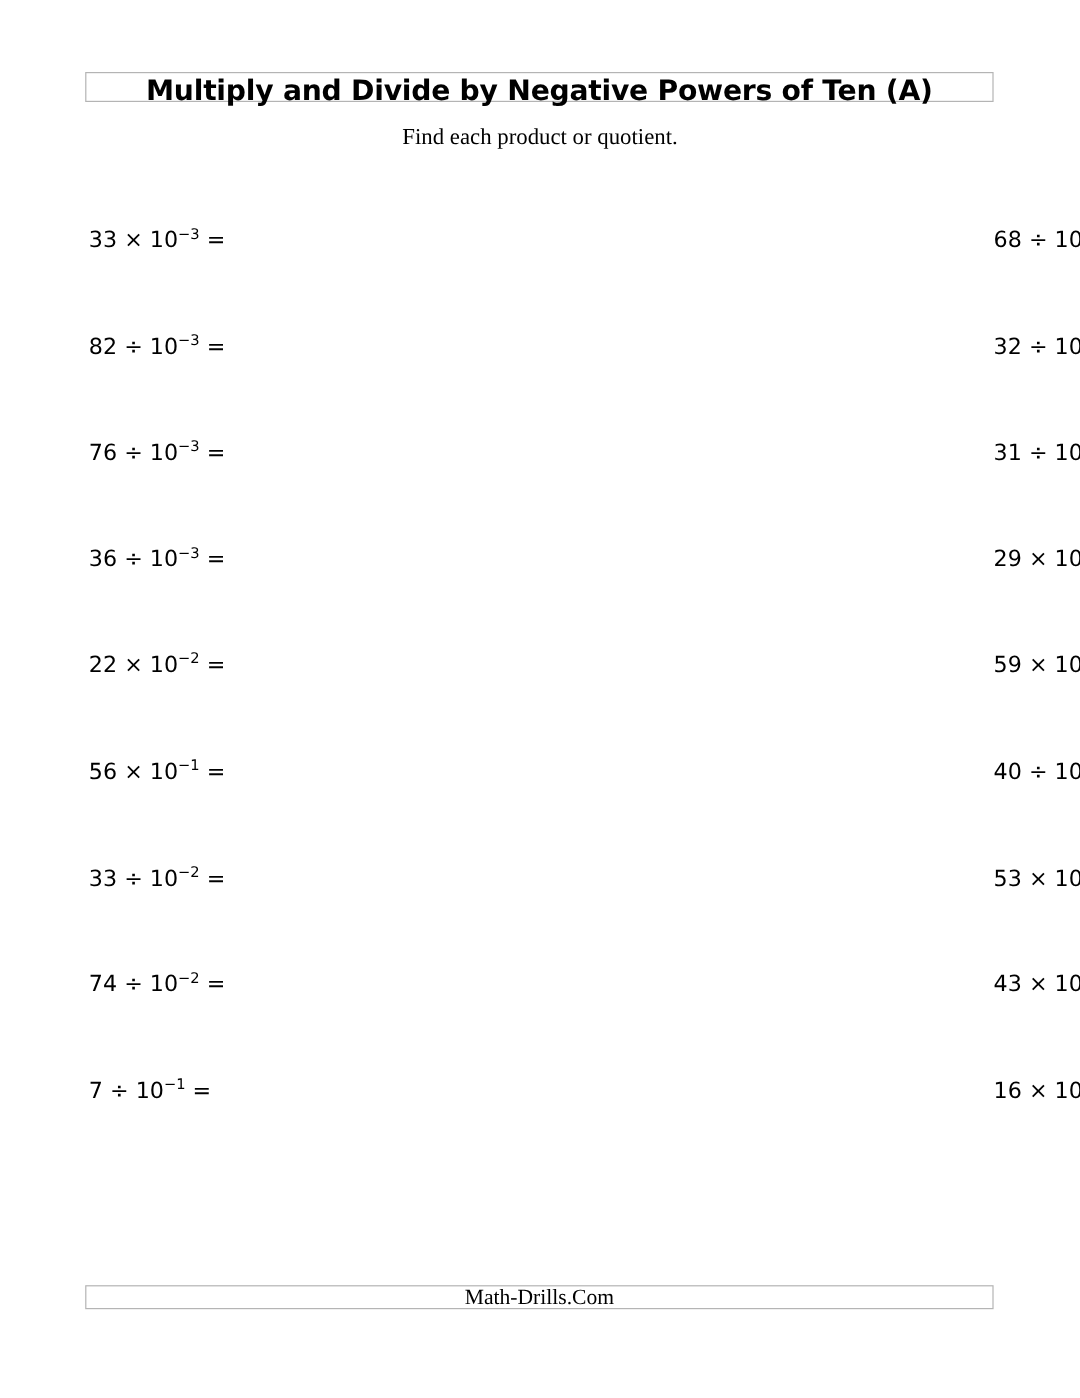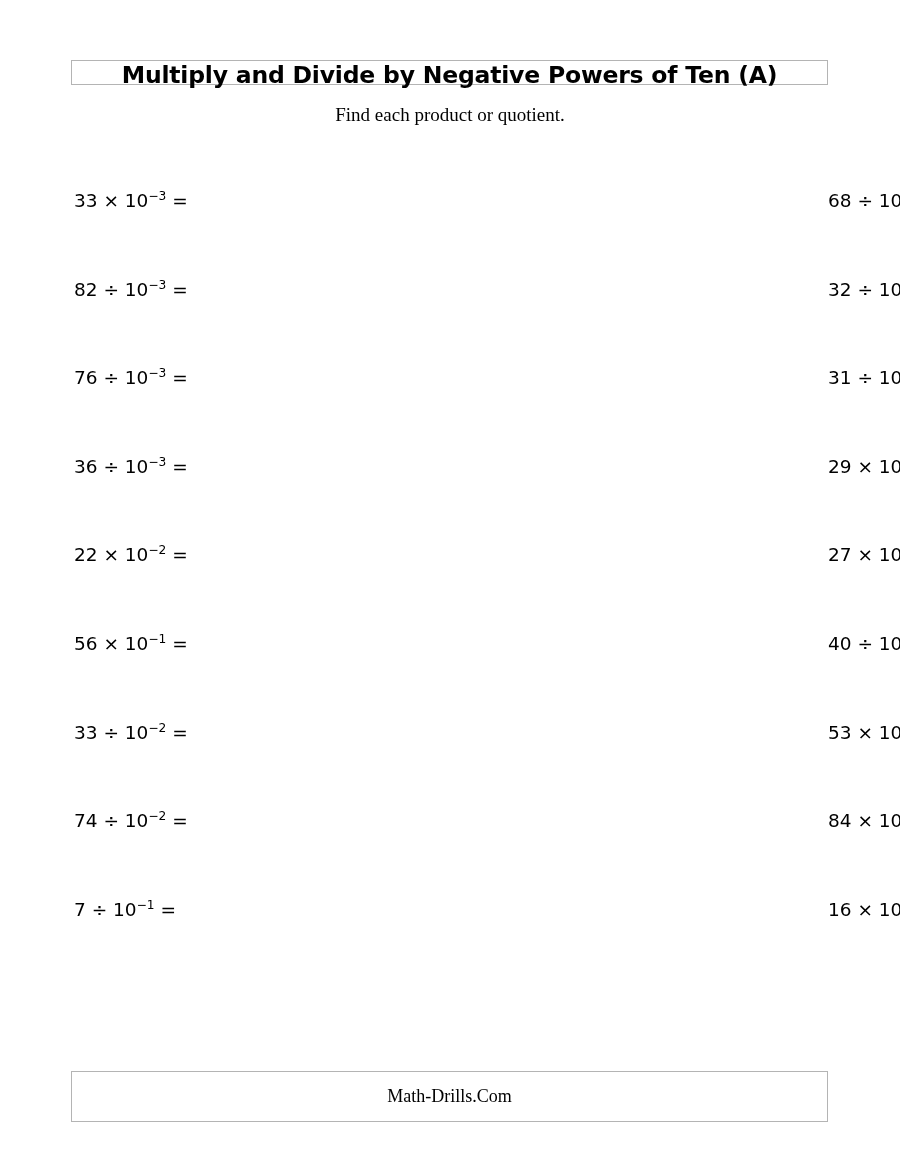--- a/index.html
+++ b/index.html
@@ -76,21 +76,21 @@
   .expr sup {
     font-size: 0.66em;
     vertical-align: super;
     line-height: 0;
   }
   .footer-box {
     position: absolute;
     left: 71px;
     top: 1071px;
     width: 757px;
-    height: 51px;
+    height: 20px;
     border: 1px solid #b4b4b4;
     box-sizing: border-box;
     display: flex;
     align-items: center;
     justify-content: center;
   }
   .footer-text {
     font-family: "Liberation Serif", serif;
     font-size: 18px;
   }
@@ -142,21 +142,21 @@
       <div class="cell right">
         <span class="expr"><span>29</span>&nbsp;<span>×</span>&nbsp;<span>10</span><sup>−3</sup>&nbsp;</span>
       </div>
     </div>
 
     <div class="row">
       <div class="cell left">
         <span class="expr"><span>22</span>&nbsp;<span>×</span>&nbsp;<span>10</span><sup>−2</sup>&nbsp;<span>=</span></span>
       </div>
       <div class="cell right">
-        <span class="expr"><span>27</span>&nbsp;<span>×</span>&nbsp;<span>10</span><sup>−2</sup>&nbsp;</span>
+        <span class="expr"><span>59</span>&nbsp;<span>×</span>&nbsp;<span>10</span><sup>−2</sup>&nbsp;</span>
       </div>
     </div>
 
     <div class="row">
       <div class="cell left">
         <span class="expr"><span>56</span>&nbsp;<span>×</span>&nbsp;<span>10</span><sup>−1</sup>&nbsp;<span>=</span></span>
       </div>
       <div class="cell right">
         <span class="expr"><span>40</span>&nbsp;<span>÷</span>&nbsp;<span>10</span><sup>−3</sup>&nbsp;</span>
       </div>
@@ -170,21 +170,21 @@
         <span class="expr"><span>53</span>&nbsp;<span>×</span>&nbsp;<span>10</span><sup>−3</sup>&nbsp;</span>
       </div>
     </div>
 
 
     <div class="row">
       <div class="cell left">
         <span class="expr"><span>74</span>&nbsp;<span>÷</span>&nbsp;<span>10</span><sup>−2</sup>&nbsp;<span>=</span></span>
       </div>
       <div class="cell right">
-        <span class="expr"><span>84</span>&nbsp;<span>×</span>&nbsp;<span>10</span><sup>−2</sup>&nbsp;</span>
+        <span class="expr"><span>43</span>&nbsp;<span>×</span>&nbsp;<span>10</span><sup>−2</sup>&nbsp;</span>
       </div>
     </div>
 
     <div class="row">
       <div class="cell left">
         <span class="expr"><span>7</span>&nbsp;<span>÷</span>&nbsp;<span>10</span><sup>−1</sup>&nbsp;<span>=</span></span>
       </div>
       <div class="cell right">
         <span class="expr"><span>16</span>&nbsp;<span>×</span>&nbsp;<span>10</span><sup>−3</sup>&nbsp;</span>
       </div>

